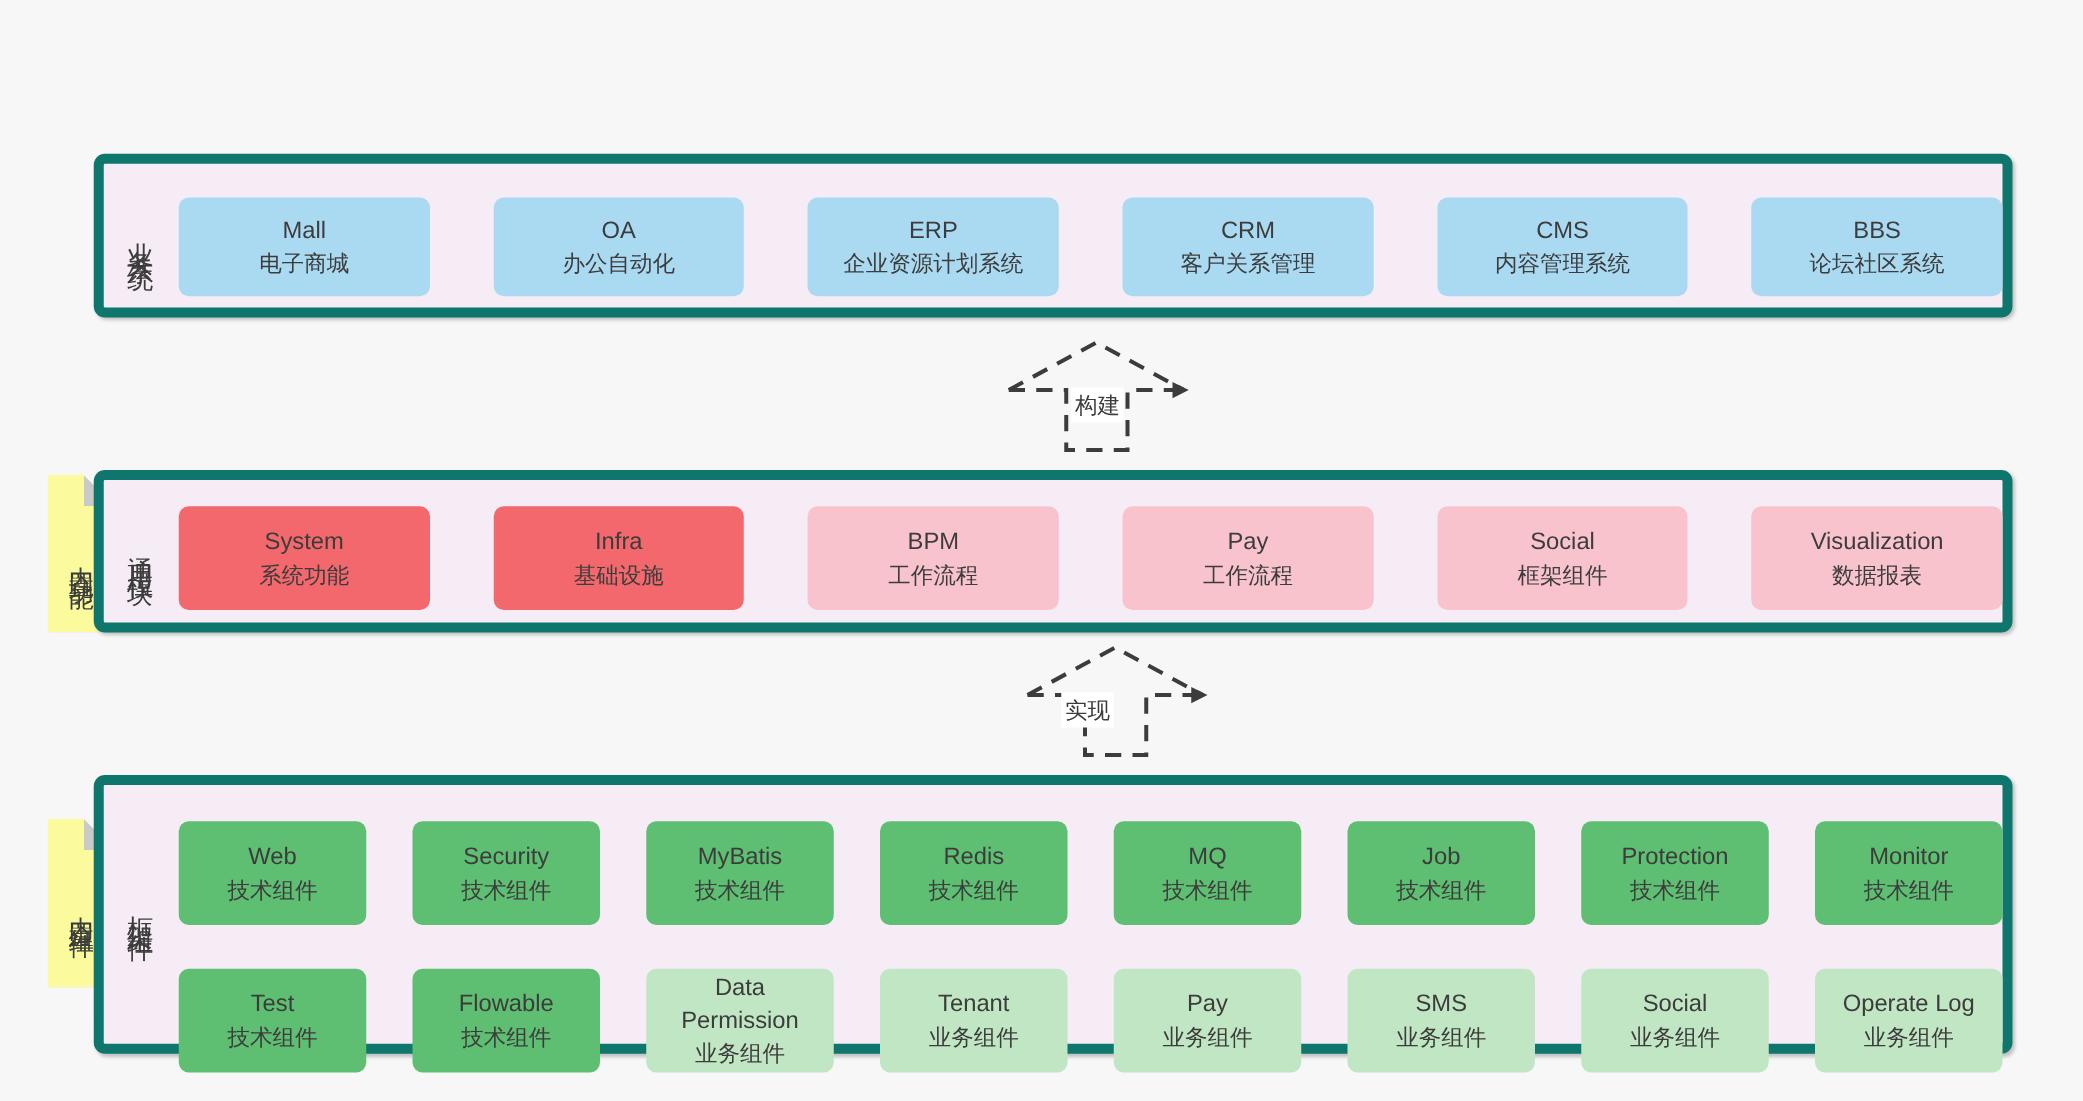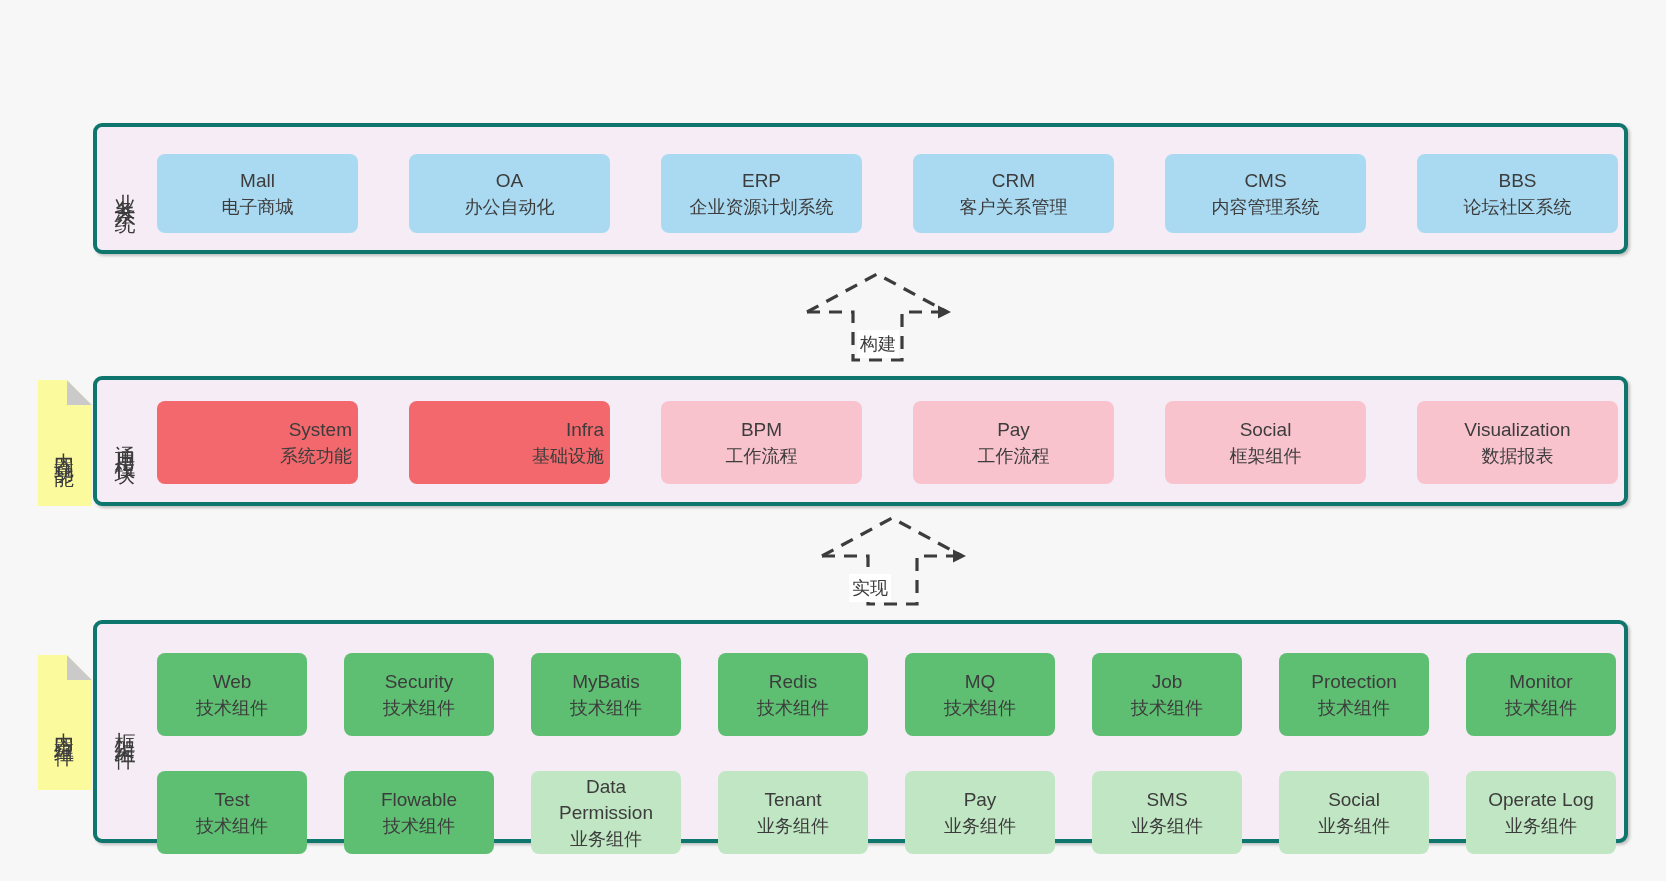--- a/index.html
+++ b/index.html
@@ -2,22 +2,22 @@
 <html><head>
 <meta charset="utf-8">
 <style>
   html,body{margin:0;padding:0;background:#f7f7f7;}
   .stage{
     position:relative;width:1666px;height:881px;background:#f7f7f7;
     overflow:hidden;font-family:"Liberation Sans","DejaVu Sans",sans-serif;color:#3c3c3c;
   }
   
   .panel{
-    position:absolute;left:93px;width:1535px;box-sizing:border-box;
-    background:#f6ecf5;border:4px solid #0f766e;border-radius:9px;
+    position:absolute;left:75px;width:1535px;box-sizing:border-box;
+    background:#f6ecf5;border:8px solid #0f766e;border-radius:9px;
     box-shadow:2px 2px 3px rgba(0,0,0,0.22);
   }
   .vlabel{
     position:absolute;left:14px;top:50%;transform:translateY(-50%);
     writing-mode:vertical-rl;text-orientation:upright;
     font-size:21px;letter-spacing:6px;color:#3c3c3c;white-space:nowrap;
   }
   .rows{margin-left:60px;}
   .boxrow{display:flex;gap:51px;}
   .boxrow.cmp{gap:37px;}
@@ -25,31 +25,31 @@
     box-sizing:border-box;border-radius:8px;
     display:flex;flex-direction:column;justify-content:center;align-items:center;
     text-align:center;padding:2px 6px;
   }
   .box .bname{font-size:19px;line-height:26px;color:#3c3c3c;}
   .box .bdesc{font-size:18px;line-height:26px;color:#3c3c3c;}
   .b-top{width:201px;height:79px;}
   .b-mid{width:201px;height:83px;}
   .b-cmp{width:150px;height:83px;margin-top:12px;}
   .blue{background:#aadaf2;}
-  .red{background:#f2686c;align-items:flex-end;}
+  .red{background:#f2686c;}
   .pink{background:#f9c3ce;}
   .green{background:#5ebe72;}
   .lightgreen{background:#c0e6c3;}
   
   .arrow{position:absolute;width:150px;height:95px;}
   .arrow path{fill:none;stroke:#3c3c3c;stroke-width:3.2;stroke-dasharray:13 9;}
   .arrow polygon{fill:#3c3c3c;}
   .arrow-label{
     position:absolute;transform:translate(-50%,-50%);
-    background:#ffffff;padding:2px 3px;font-size:18px;color:#3c3c3c;white-space:nowrap;margin-top:20px;
+    background:#ffffff;padding:2px 3px;font-size:18px;color:#3c3c3c;white-space:nowrap;
   }
   
   .note{
     position:absolute;left:38px;width:54px;background:#fbfa9d;
     clip-path:polygon(0 0, calc(100% - 25px) 0, 100% 25px, 100% 100%, 0 100%);
     filter:drop-shadow(2px 2px 2px rgba(0,0,0,0.25));
   }
   .note .fold{
     position:absolute;top:0;right:0;width:25px;height:25px;background:#cacaca;
     clip-path:polygon(0 0, 100% 100%, 0 100%);

